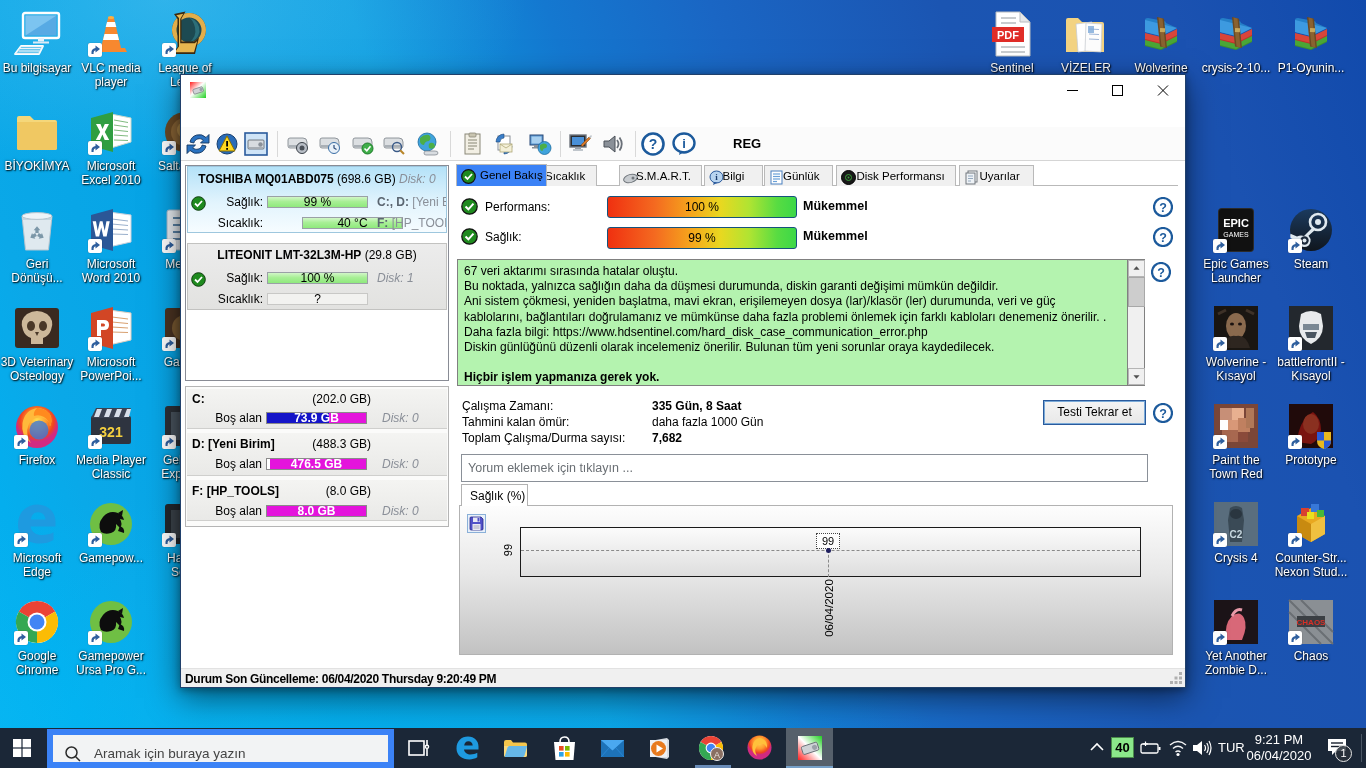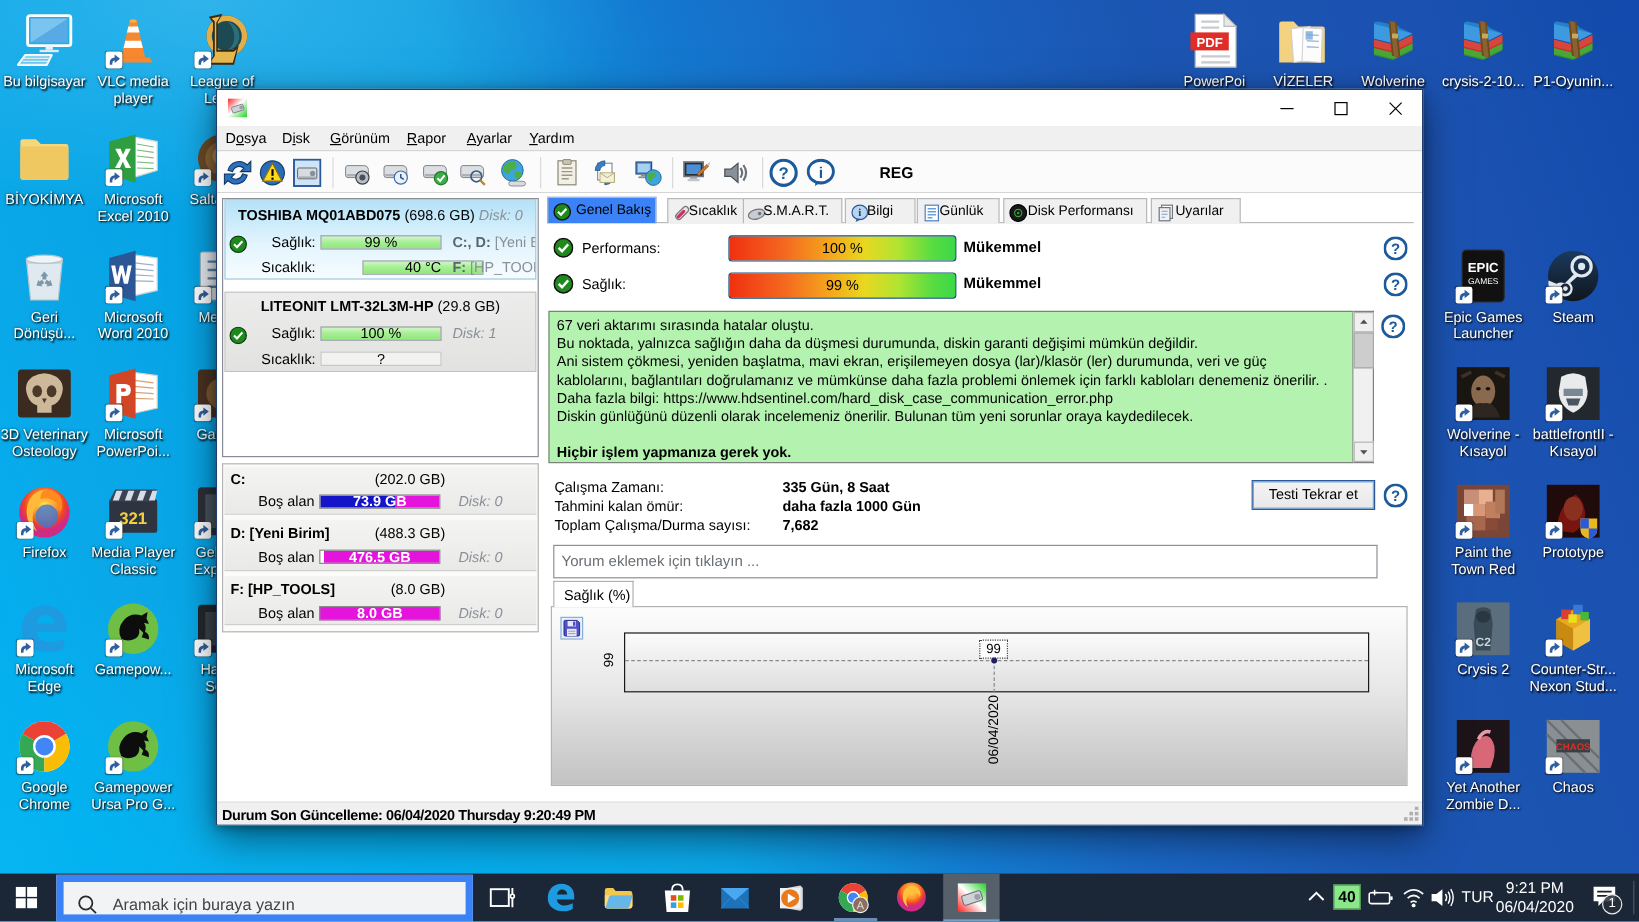--- a/index.html
+++ b/index.html
@@ -425,21 +425,21 @@
             <line x1="13" y1="13" x2="28" y2="13"></line>
           </g>
     <rect x="4" y="17" width="32" height="15" fill="#e02d28"></rect>
     <text x="20" y="29" font-size="11" font-weight="bold" fill="#fff" text-anchor="middle" font-family="Liberation Sans">PDF</text>
     <g stroke="#c8cccf" stroke-width="2">
             <line x1="13" y1="37" x2="37" y2="37"></line>
             <line x1="13" y1="42" x2="37" y2="42"></line>
           </g>
   </svg>
 </div>
-      <div class="cap">PowerPoi</div>
+      <div class="cap">Sentinel</div>
     </div>
 
 <div class="dicon" style="left:1048px;top:10px">
       <div class="ic">
   <svg width="48" height="48" viewBox="0 0 48 48">
     <path d="M4 10 Q4 8 6 8 L16 8 L20 12 L40 12 Q42 12 42 14 L42 42 L4 42 Z" fill="#f3d382"></path>
     <g>
       <path d="M14 14 L30 12 L32 40 L16 42 Z" fill="#fff" stroke="#c9cdd2" stroke-width="0.8"></path>
       <path d="M24 13 L40 14 L39 42 L23 41 Z" fill="#fdfdfd" stroke="#c9cdd2" stroke-width="0.8"></path>
       <g stroke="#9fb6d8" stroke-width="1.2">
@@ -637,21 +637,21 @@
     <path d="M18 8 Q24 4 30 8 L32 20 L30 42 L18 42 L16 20 Z" fill="#3a4a56"></path>
     <ellipse cx="24" cy="14" rx="6" ry="5" fill="#2a3640"></ellipse>
     <text x="24" y="38" font-size="10" font-weight="bold" fill="#c8d8e0" text-anchor="middle" font-family="Liberation Sans">C2</text>
   </svg>
   <div class="sc">
           <svg width="12" height="12" viewBox="0 0 12 12">
             <path d="M2.5 10 L2.5 7.5 Q3 4.5 6.5 4 L6.5 1.5 L11 5 L6.5 8.5 L6.5 6.2 Q4.8 6.6 4.6 8.4 L4.6 10 Z" fill="#2f5f9e"></path>
           </svg>
         </div>
 </div>
-      <div class="cap">Crysis 2</div>
+      <div class="cap">Crysis 4</div>
     </div>
 
 <div class="dicon" style="left:1273px;top:500px">
       <div class="ic">
   <svg width="48" height="48" viewBox="0 0 48 48">
     <path d="M10 16 L24 8 L38 16 L38 34 L24 42 L10 34 Z" fill="#e8a820"></path>
     <path d="M10 16 L24 24 L24 42 L10 34 Z" fill="#c88a10"></path>
     <path d="M24 24 L38 16 L38 34 L24 42 Z" fill="#f0c040"></path>
     <rect x="14" y="8" width="8" height="8" fill="#d84030"></rect>
     <rect x="24" y="4" width="8" height="8" fill="#3878d8"></rect>
@@ -721,28 +721,20 @@
     <svg class="capbtn" style="left:869px" viewBox="0 0 45 30">
         <rect x="17" y="15" width="11" height="1" fill="#000"></rect>
       </svg>
     <svg class="capbtn" style="left:914px" viewBox="0 0 45 30">
         <rect x="17.5" y="10.5" width="10" height="10" fill="none" stroke="#000" stroke-width="1"></rect>
       </svg>
     <svg class="capbtn" style="left:959px" viewBox="0 0 45 30">
         <path d="M18 10.5 L28 20.5 M28 10.5 L18 20.5" stroke="#000" stroke-width="1"></path>
       </svg>
   </div>
-  <div id="menubar">
-    <span style="left:7px">D<u>o</u>sya</span>
-    <span style="left:54px">D<u>i</u>sk</span>
-    <span style="left:94px"><u>G</u>örünüm</span>
-    <span style="left:158px"><u>R</u>apor</span>
-    <span style="left:208px"><u>A</u>yarlar</span>
-    <span style="left:260px"><u>Y</u>ardım</span>
-  </div>
   <div id="toolbar">
     <svg class="tbi" style="left:5px" viewBox="0 0 24 24">
       <path d="M4 10 A9.5 9.5 0 0 1 20 5.5 L23 2.5 L23 11 L14.5 11 L17.3 8.2 A5.8 5.8 0 0 0 7.8 11 Z" fill="#2a72c0" stroke="#14355e" stroke-width="0.9"></path>
       <path d="M20 14 A9.5 9.5 0 0 1 4 18.5 L1 21.5 L1 13 L9.5 13 L6.7 15.8 A5.8 5.8 0 0 0 16.2 13 Z" fill="#2a72c0" stroke="#14355e" stroke-width="0.9"></path>
     </svg>
     <svg class="tbi" style="left:34px" viewBox="0 0 24 24">
       <circle cx="12" cy="12" r="10" fill="#2a6cb8" stroke="#173f6f" stroke-width="1"></circle>
       <path d="M12 4 L20 19 L4 19 Z" fill="#ffd820" stroke="#8a7000" stroke-width="1"></path>
       <rect x="11.2" y="9" width="1.8" height="5.5" fill="#000"></rect>
         <rect x="11.2" y="16" width="1.8" height="1.8" fill="#000"></rect>
@@ -897,21 +889,21 @@
     </div>
 
     <div style="position:absolute;left:275px;top:24px;width:722px;height:1px;background:#b9b9b9;"></div>
     <div class="tab sel" style="left:275px;width:91px;">
       <svg class="chk" style="left:4px;top:4px" viewBox="0 0 15 15">
           <circle cx="7.5" cy="7.5" r="6.8" fill="#1e8a1e" stroke="#111" stroke-width="1.2"></circle>
           <path d="M4 7.5 L6.5 10 L11 5" stroke="#fff" stroke-width="1.8" fill="none"></path>
         </svg>
       <div class="tx" style="left:23px">Genel Bakış</div>
       </div>
-    <div class="tab" style="left:375px;width:70px;">
+    <div class="tab" style="left:346px;width:70px;">
       <svg class="chk" style="left:4px;top:4px" viewBox="0 0 15 15">
           <g transform="rotate(-45 7.5 7.5)">
             <rect x="1" y="5" width="13" height="5" rx="2.5" fill="#e8e0f0" stroke="#777"></rect>
             <rect x="1.6" y="6.2" width="9" height="2.6" rx="1.3" fill="#d03060"></rect>
           </g>
         </svg>
       <div class="tx" style="left:17px">Sıcaklık</div>
       </div>
     <div class="tab" style="left:438px;width:83px;">
       <svg class="chk" style="left:3px;top:5px" viewBox="0 0 15 15">
@@ -1001,21 +993,21 @@
         </svg>
     </div>
     <svg class="qmark" style="left:970px;top:101px" viewBox="0 0 20 20">
         <circle cx="10" cy="10" r="9" fill="#fff" stroke="#1c5a9c" stroke-width="2.2"></circle>
         <text x="10" y="14.5" font-size="12.5" font-weight="bold" fill="#1c5a9c" text-anchor="middle" font-family="Liberation Sans">?</text>
       </svg>
 
     <div class="lbl" style="left:281px;top:238px;">Çalışma Zamanı:</div>
     <div class="lbl" style="left:471px;top:238px;font-weight:bold;">335 Gün, 8 Saat</div>
     <div class="lbl" style="left:281px;top:254px;">Tahmini kalan ömür:</div>
-    <div class="lbl" style="left:471px;top:254px;font-weight:bold;text-align:right;">daha fazla 1000 Gün</div>
+    <div class="lbl" style="left:471px;top:254px;font-weight:normal;text-align:right;">daha fazla 1000 Gün</div>
     <div class="lbl" style="left:281px;top:270px;">Toplam Çalışma/Durma sayısı:</div>
     <div class="lbl" style="left:471px;top:270px;font-weight:bold;">7,682</div>
     <div style="position:absolute;left:862px;top:239px;width:103px;height:25px;background:linear-gradient(180deg,#f4f4f4,#e8e8e8);border:1px solid #2a5a9c;box-shadow:inset 0 0 0 1px #7aaad8;text-align:center;line-height:23px;font-size:12px;">Testi Tekrar et</div>
     <svg class="qmark" style="left:972px;top:242px" viewBox="0 0 20 20">
         <circle cx="10" cy="10" r="9" fill="#fff" stroke="#1c5a9c" stroke-width="2.2"></circle>
         <text x="10" y="14.5" font-size="12.5" font-weight="bold" fill="#1c5a9c" text-anchor="middle" font-family="Liberation Sans">?</text>
       </svg>
 
     <div style="position:absolute;left:280px;top:293px;width:687px;height:28px;background:#fff;border:1px solid #8a9098;">
       <div style="position:absolute;left:6px;top:6px;font-size:12.5px;color:#6a6f74;">Yorum eklemek için tıklayın ...</div>

